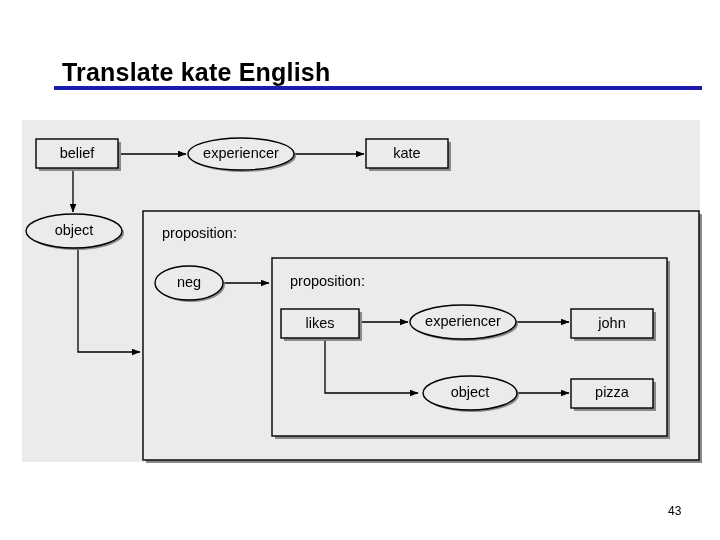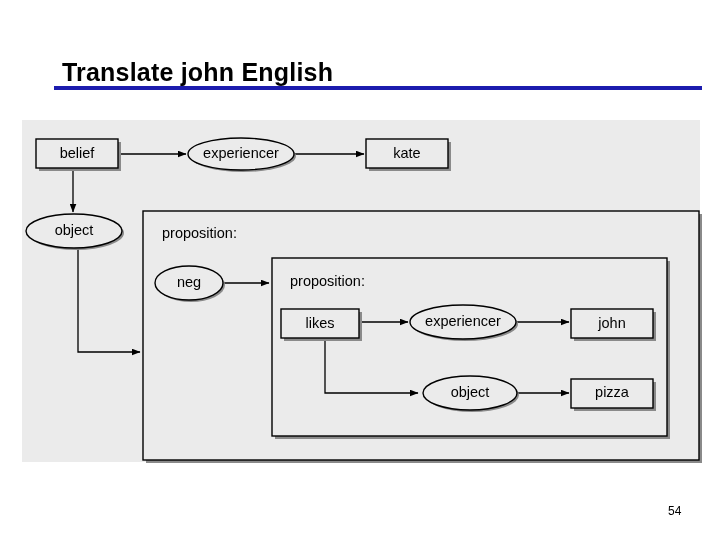--- a/index.html
+++ b/index.html
@@ -92,21 +92,21 @@
   }
   .shadow {
     fill: #8a8a8a;
     stroke: none;
   }
 </style>
 </head>
 <body>
 
 <div>
-  <h1 id="slide-title">Translate john English</h1>
+  <h1 id="slide-title">Translate kate English</h1>
 </div>
 <div id="title-rule"></div>
 
 <div id="diagram-panel"></div>
 
 <svg id="diagram-svg" viewBox="0 0 720 540" xmlns="http://www.w3.org/2000/svg">
 
   <defs>
     <marker id="arrowhead" markerWidth="9" markerHeight="7" refX="8.5" refY="3.5" orient="auto" markerUnits="userSpaceOnUse">
       <path d="M0,0 L9,3.5 L0,7 Z" fill="#000000"></path>
@@ -201,13 +201,13 @@
   </g>
 
   <g>
     <rect class="shadow" x="574" y="382" width="82" height="29"></rect>
     <rect class="box-shape" x="571" y="379" width="82" height="29"></rect>
     <text class="node-label" x="612" y="393.5">pizza</text>
   </g>
 
 </svg>
 
-<div id="page-number">54</div>
+<div id="page-number">43</div>
 
 </body></html>

